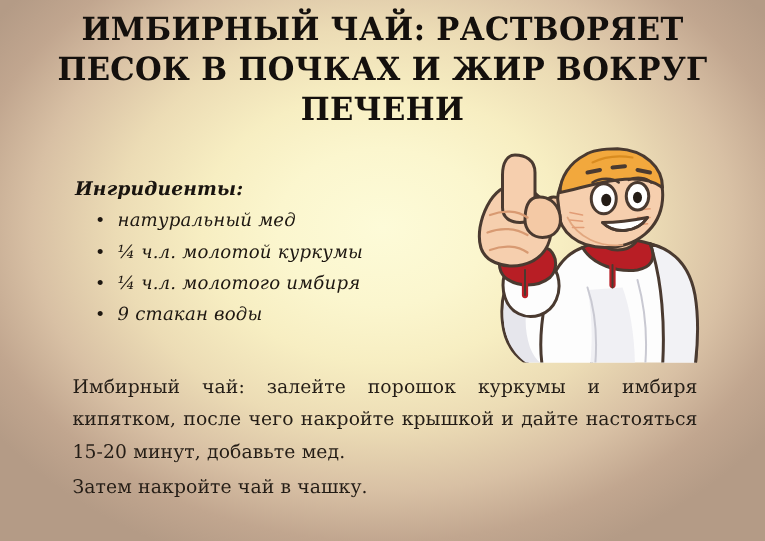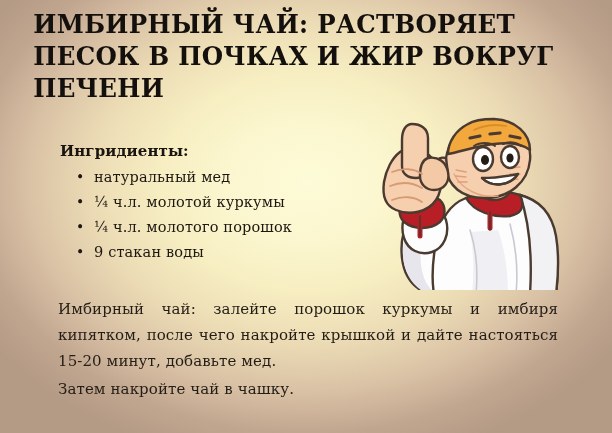--- a/index.html
+++ b/index.html
@@ -28,39 +28,40 @@
          #c1a68f 88%,
          #b49b86 100%);
   }
 
   
   .title-block {
     position: absolute;
     top: 8px;
     left: 22px;
     width: 568px;
-    text-align: left;
+    text-align: center;
   }
   .title-line {
     font-family: "DejaVu Serif", serif;
     font-weight: bold;
     font-size: 25.5px;
     line-height: 32px;
     letter-spacing: 0.3px;
     color: #14100d;
     white-space: nowrap;
     transform: scaleX(0.96);
   }
 
   
   .ingredients-block {
     position: absolute;
     top: 141px;
     left: 60px;
     width: 300px;
+    font-style: italic;
   }
   .section-heading {
     font-family: "DejaVu Serif", serif;
     font-weight: bold;
     font-size: 15px;
     line-height: 20px;
     color: #19140f;
     margin: 0 0 4px 0;
     letter-spacing: 0.1px;
   }
@@ -137,21 +138,21 @@
       <li>
         <span class="bullet">•</span>
         <span>натуральный мед</span>
       </li>
       <li>
         <span class="bullet">•</span>
         <span>¼ ч.л. молотой куркумы</span>
       </li>
       <li>
         <span class="bullet">•</span>
-        <span>¼ ч.л. молотого порошок</span>
+        <span>¼ ч.л. молотого имбиря</span>
       </li>
       <li>
         <span class="bullet">•</span>
         <span>9 стакан воды</span>
       </li>
     </ul>
   </div>
 
   <div class="prep-block">
     <p class="prep-body">Имбирный чай: залейте порошок куркумы и имбиря кипятком, после чего накройте крышкой и дайте настояться 15-20 минут, добавьте мед.</p>

